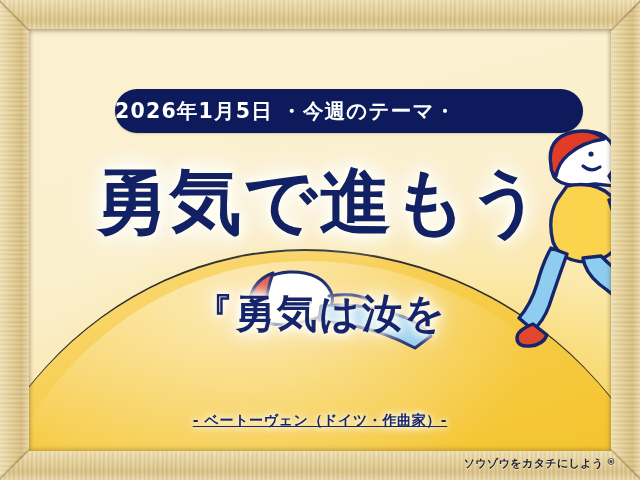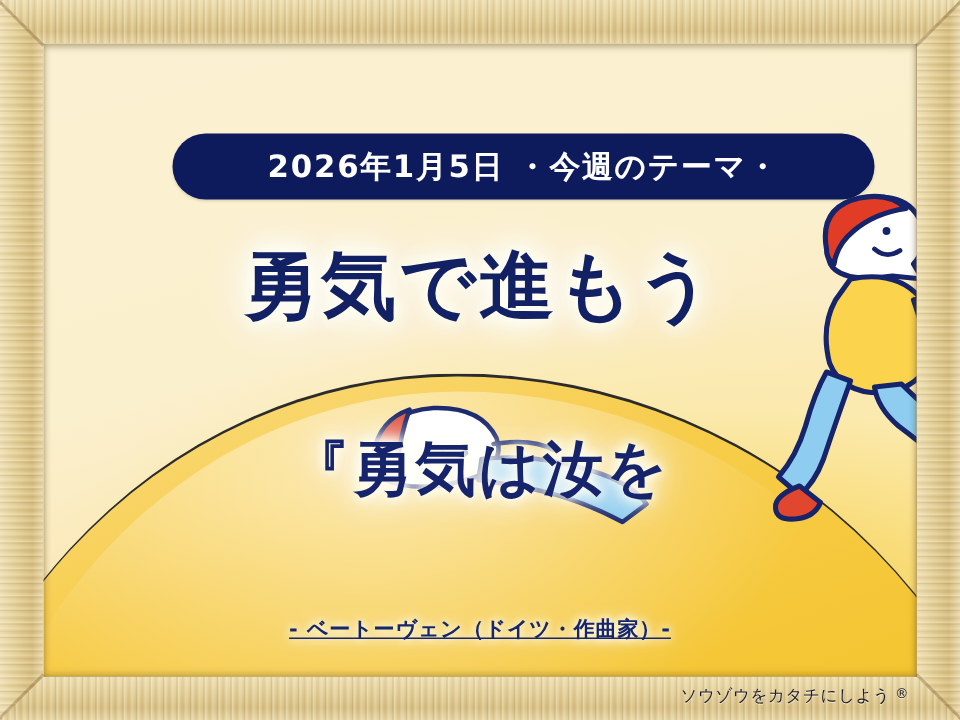--- a/index.html
+++ b/index.html
@@ -58,36 +58,36 @@
   #hill{position:absolute;left:-90px;bottom:-230px;width:760px;height:430px;
     border-radius:52% 56% 0 0 / 100% 100% 0 0;
     background:linear-gradient(160deg,#fbe08e 0%,#f7cd4c 30%,#f4c531 62%,#f3c73d 100%);
     border-top:2px solid #2b2b2b;}
   #hill-glow{position:absolute;left:-60px;bottom:-210px;width:700px;height:400px;
     border-radius:52% 56% 0 0 / 100% 100% 0 0;
     background:radial-gradient(60% 70% at 40% 12%, rgba(255,255,255,.55), rgba(255,255,255,0) 70%);}
 
   
   #banner{position:absolute;left:86px;top:60px;width:468px;height:44px;
-    background:#0d1b5c;border-radius:22px;display:flex;align-items:center;justify-content:center;
+    background:#0d1b5c;border-radius:22px;display:flex;align-items:center;justify-content:flex-start;
     z-index:25;box-shadow:0 1px 2px rgba(0,0,0,.15);}
   #banner-text{color:#ffffff;font-size:20.5px;font-weight:700;letter-spacing:1.2px;
     white-space:nowrap;font-family:"DejaVu Sans","Liberation Sans",sans-serif;}
 
   
   .char{position:absolute;}
   #runner{left:480px;top:95px;width:150px;height:230px;z-index:14;}
   #runner-back{left:180px;top:215px;width:230px;height:115px;z-index:12;}
 
   
   #headline-wrap{position:absolute;left:0;top:136px;width:582px;text-align:center;z-index:20;}
   #headline{
     display:inline-block;
     font-family:"DejaVu Serif","Liberation Serif",serif;
-    font-weight:700;font-size:50px;line-height:1;color:#122163;
+    font-weight:700;font-size:72px;line-height:1;color:#122163;
     letter-spacing:2px;white-space:nowrap;
     text-shadow:
       0 0 10px #fffdf3, 0 0 10px #fffdf3, 0 0 18px #fffdf3,
       0 0 24px rgba(255,255,255,.95), 0 0 34px rgba(255,255,255,.8),
       0 0 46px rgba(255,255,255,.6);
   }
   #quote-wrap{position:absolute;left:0;top:258px;width:582px;text-align:center;z-index:20;}
   .quote-line{
     display:block;
     font-family:"DejaVu Serif","Liberation Serif",serif;
@@ -99,22 +99,22 @@
   }
   #attribution-wrap{position:absolute;left:0;top:382px;width:582px;text-align:center;z-index:20;}
   #attribution{
     display:inline-block;font-size:14px;font-weight:700;color:#16266e;letter-spacing:.6px;
     white-space:nowrap;font-family:"DejaVu Sans","Liberation Sans",sans-serif;
     text-shadow:0 0 6px #fff9e2, 0 0 6px #fff9e2, 0 0 12px rgba(255,255,255,.9);
     text-decoration:underline;
   }
 
   
-  #logo{position:absolute;right:34px;top:456px;z-index:60;
-    font-size:11px;font-weight:400;color:#1b1b2e;letter-spacing:.4px;white-space:nowrap;
+  #logo{position:absolute;right:24px;top:456px;z-index:60;
+    font-size:11px;font-weight:700;color:#1b1b2e;letter-spacing:.4px;white-space:nowrap;
     font-family:"DejaVu Sans","Liberation Sans",sans-serif;
     text-shadow:0 1px 0 rgba(255,252,230,.65);}
   #logo .reg{font-size:9px;vertical-align:2px;margin-left:3px;}
 </style>
 </head>
 <body>
 
 <div id="stage">
 
   <div id="canvas">

